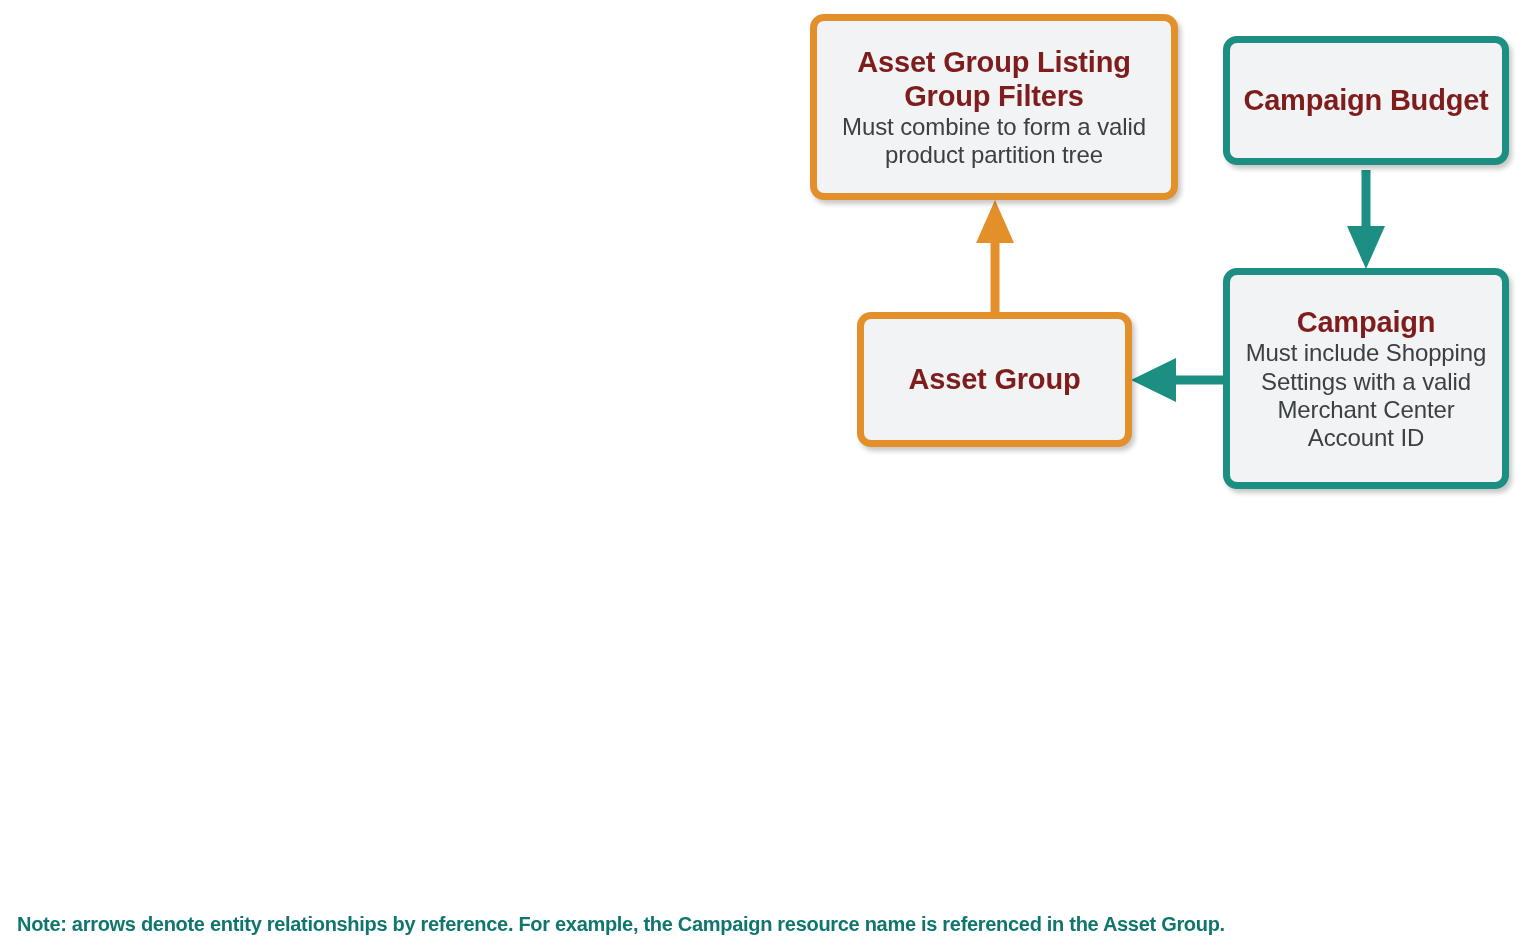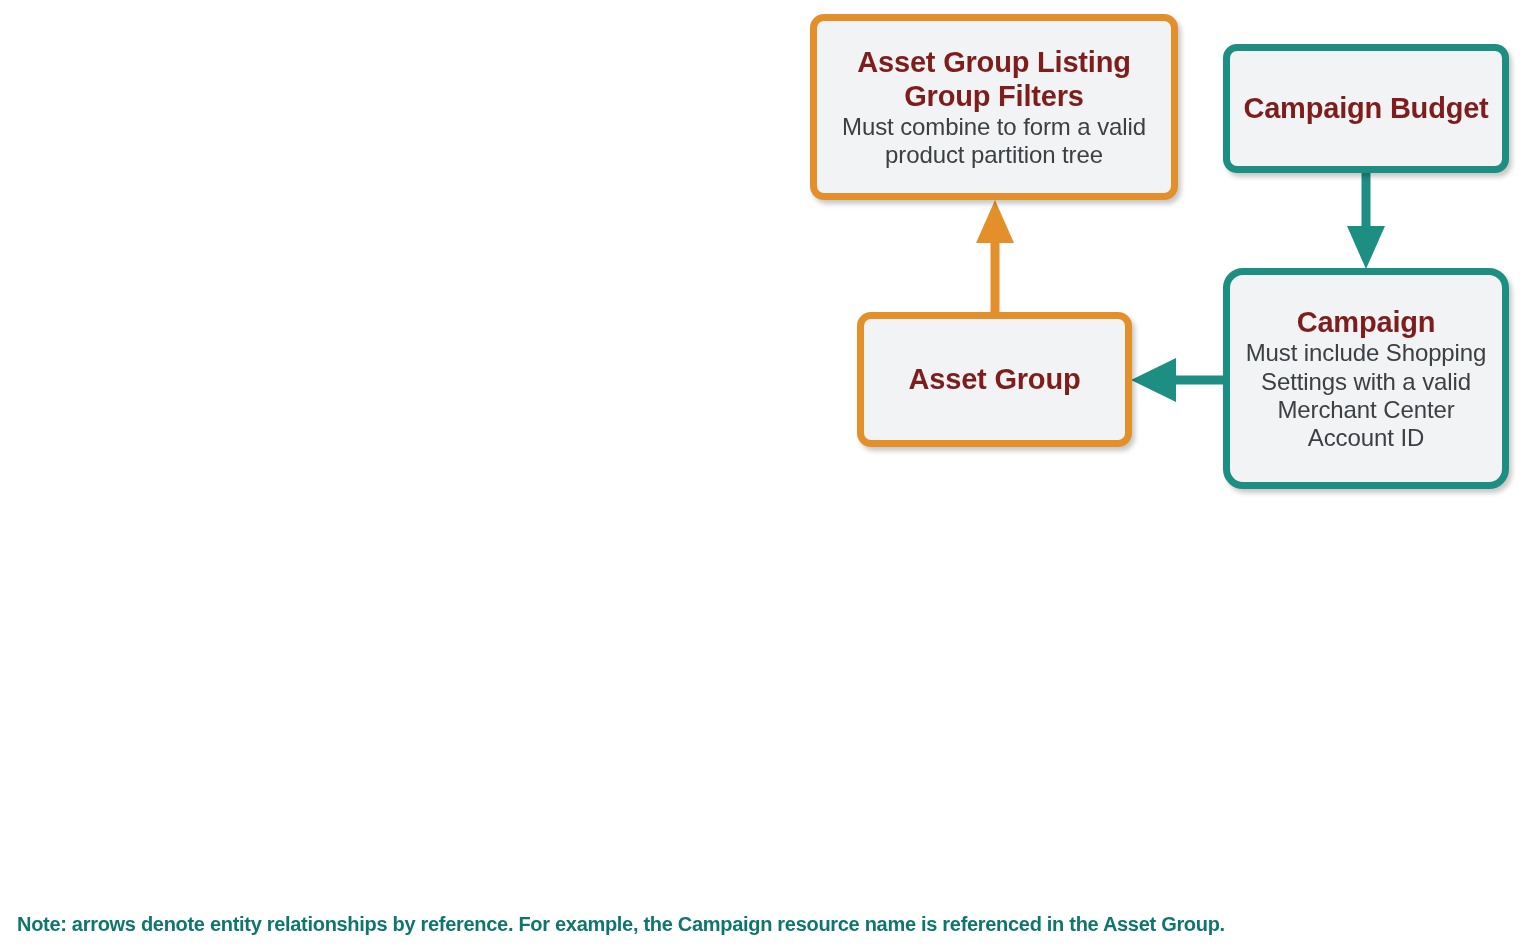--- a/index.html
+++ b/index.html
@@ -47,22 +47,22 @@
     font-weight: normal;
     font-size: 24px;
     line-height: 1.17;
     color: #3c4043;
     letter-spacing: -0.1px;
   }
 
   
   #node-listing-filters { left: 810px;  top: 14px;  width: 368px; height: 186px; }
   #node-asset-group     { left: 857px;  top: 312px; width: 275px; height: 135px; }
-  #node-campaign-budget { left: 1223px; top: 44px;  width: 286px; height: 129px; }
-  #node-campaign        { left: 1223px; top: 268px; width: 286px; height: 221px; border-radius: 20px; }
+  #node-campaign-budget { left: 1223px; top: 36px;  width: 286px; height: 129px; }
+  #node-campaign        { left: 1223px; top: 268px; width: 286px; height: 221px; }
 
   
   .edge {
     position: absolute;
     z-index: 1;
   }
   .edge svg { display: block; overflow: visible; }
 
   
   #footnote {

